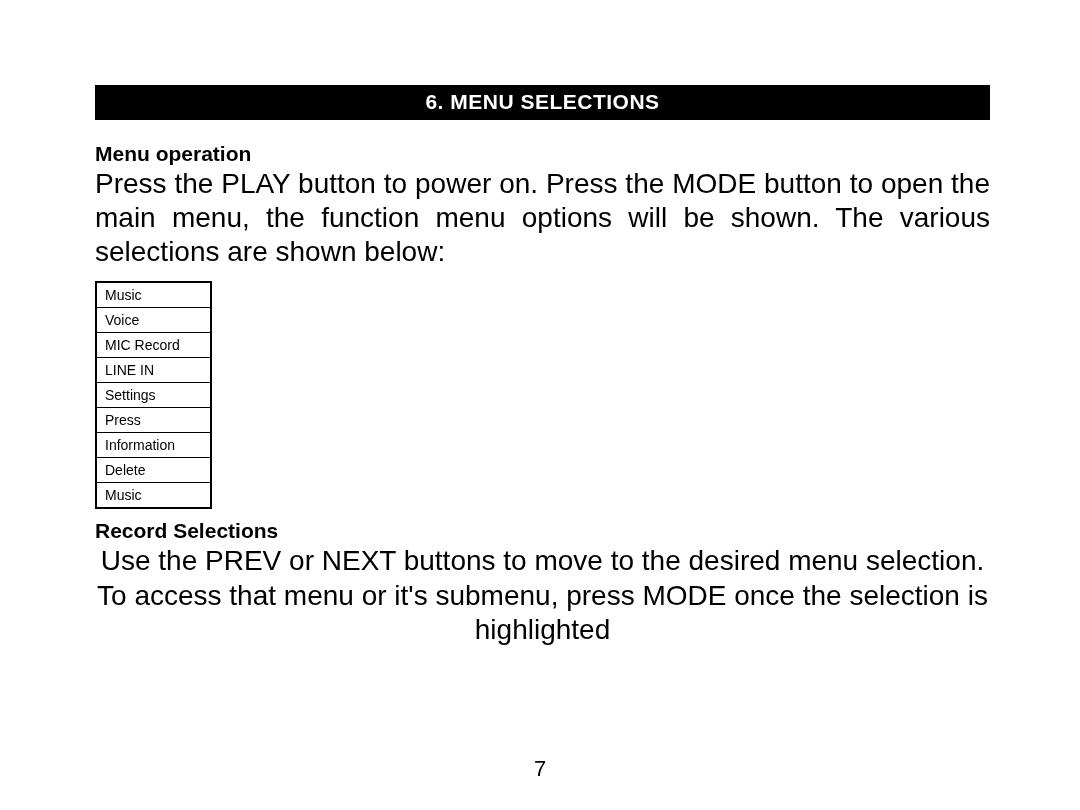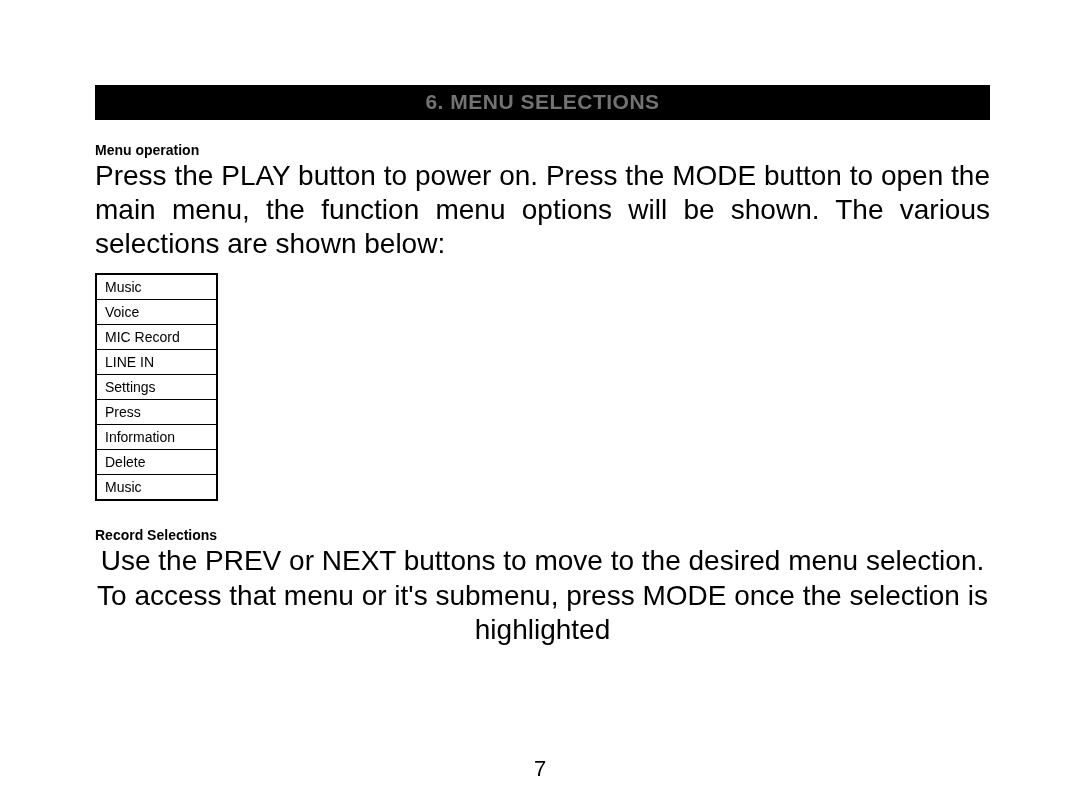--- a/index.html
+++ b/index.html
@@ -10,48 +10,48 @@
       width: 1080px;
       height: 810px;
       box-sizing: border-box;
       position: relative;
     }
     .page {
       padding: 85px 90px 0 95px;
     }
     .section-header {
       background: #000;
-      color: #737373;
+      color: #ffffff;
       text-align: center;
       font-weight: bold;
       font-size: 21px;
       padding: 5px 0 6px 0;
       letter-spacing: 0.5px;
       margin-bottom: 22px;
     }
     .subhead {
       font-weight: bold;
-      font-size: 14px;
-      margin: 16px 0 1px 0;
+      font-size: 21px;
+      margin: 0 0 1px 0;
     }
     .body-text {
       font-size: 28px;
       line-height: 1.22;
       text-align: justify;
       margin: 0 0 8px 0;
     }
     .menu-table {
       border: 2px solid #000;
       display: inline-block;
       margin-top: 4px;
       margin-bottom: 10px;
     }
     .menu-table .cell {
       border-bottom: 1.5px solid #000;
-      padding: 4px 16px 4px 8px;
+      padding: 4px 10px 4px 8px;
       font-size: 14px;
       min-width: 95px;
     }
     .menu-table .cell:last-child {
       border-bottom: none;
     }
     .page-number {
       position: absolute;
       bottom: 28px;
       left: 0;

